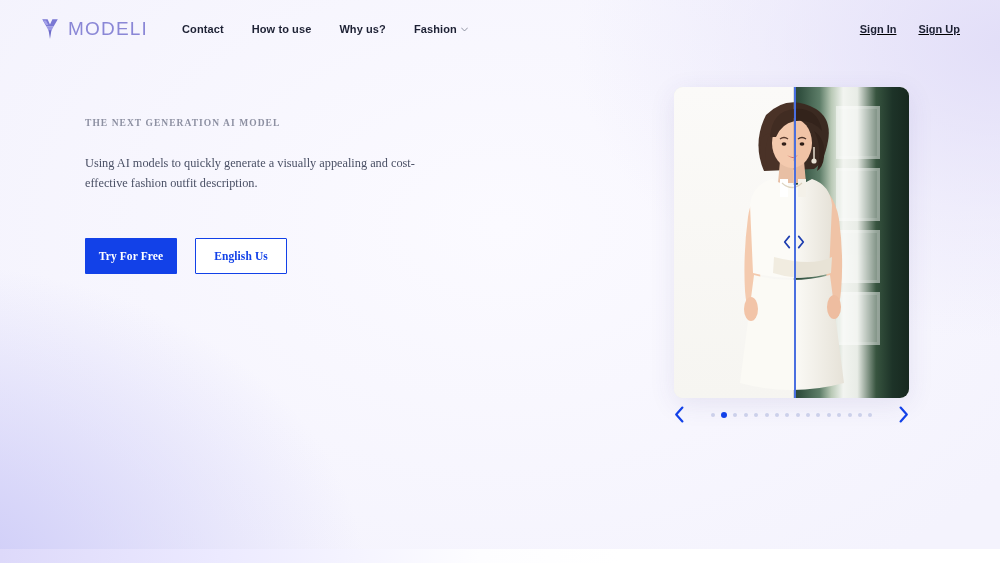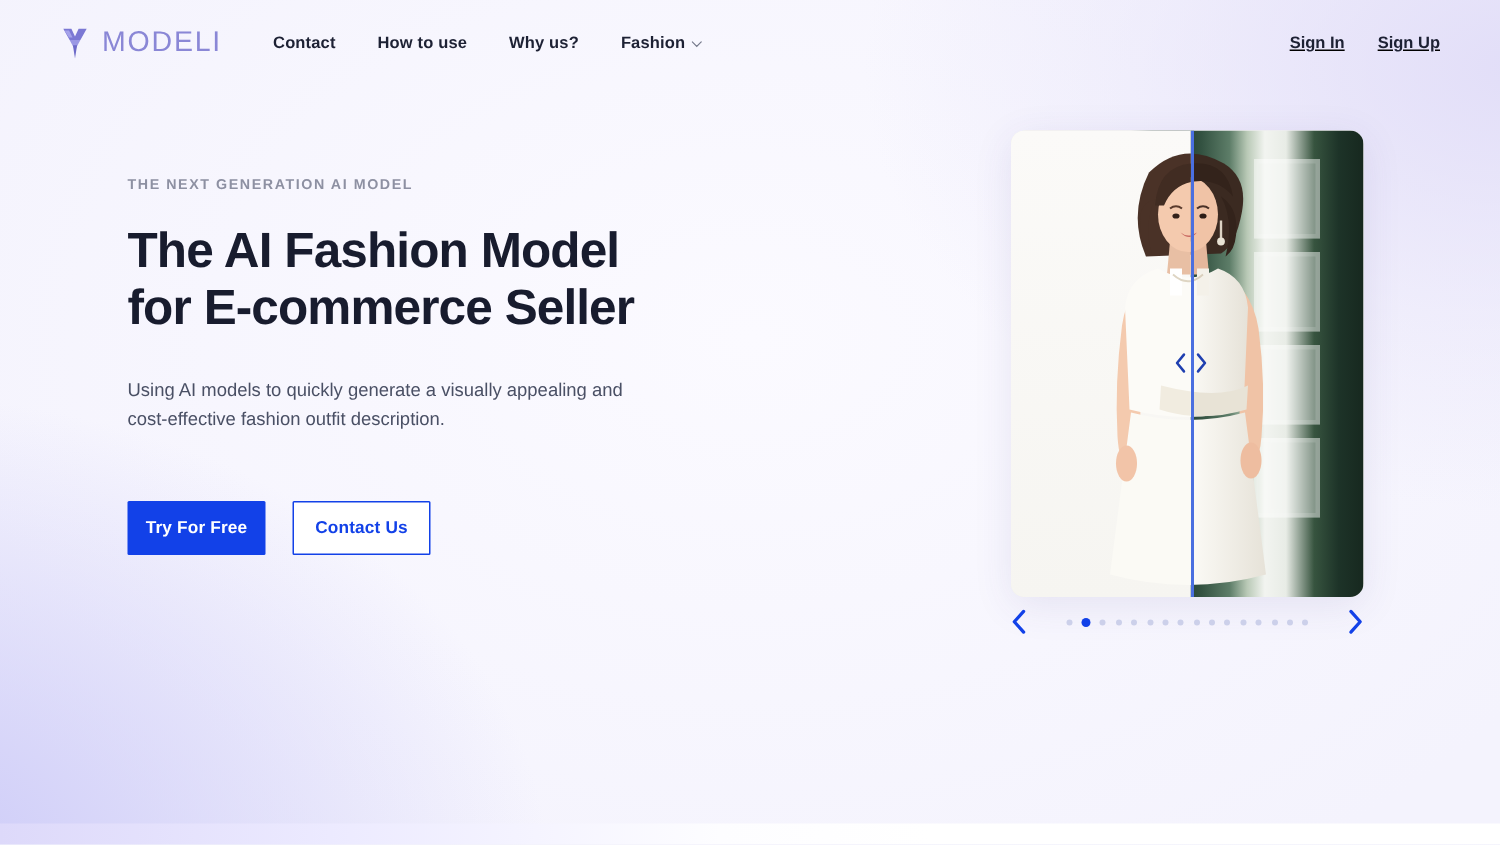--- a/index.html
+++ b/index.html
@@ -36,21 +36,21 @@
   .nav-link {
     font-size:11px; font-weight:700; color:#1d2134;
     letter-spacing:0.1px; cursor:pointer; white-space:nowrap;
   }
   .lang { display:flex; align-items:center; gap:4px; cursor:pointer; }
   .chev-down { width:7px; height:5px; display:block; opacity:.75; }
   .nav-right { margin-left:auto; display:flex; align-items:flex-end; gap:22px;text-decoration:underline; }
   .nav-auth { font-size:11px; font-weight:700; color:#1d2134; cursor:pointer; }
 
   
-  .hero-left { position:absolute; left:85px; top:118px; width:480px; }
+  .hero-left { position:absolute; left:85px; top:118px; width:480px;font-family:Liberation Serif, serif; }
   .eyebrow {
     font-size:9.5px; font-weight:700; letter-spacing:1.05px;
     color:#8d90a2; text-transform:uppercase; margin-bottom:19px;
   }
   .headline {
     font-size:33px; line-height:1.16; font-weight:800;
     color:#181c2e; letter-spacing:-0.6px; white-space:pre-line;
   }
   .subcopy {
     margin-top:26px; font-size:12.3px; line-height:1.62;
@@ -148,26 +148,24 @@
     </div>
 
     <div class="nav-right">
       <span class="nav-auth">Sign In</span>
       <span class="nav-auth">Sign Up</span>
     </div>
   </div>
 
   <div class="hero-left">
     <div class="eyebrow">THE NEXT GENERATION AI MODEL</div>
-    <h1 class="headline">The AI Fashion Model
-for E-commerce Seller</h1>
     <p class="subcopy">Using AI models to quickly generate a visually appealing and cost-effective fashion outfit description.</p>
     <div class="cta-row">
       <div class="btn btn-primary">Try For Free</div>
-      <div class="btn btn-secondary">Contact Us</div>
+      <div class="btn btn-secondary">English Us</div>
     </div>
   </div>
 
   <div class="hero-right">
     <div class="compare">
 
       <div class="compare-layer scene-green">
         <div class="door-dark"></div>
         <div class="door-panels">
           <div class="door-panel" style="top:6%;height:17%;"></div>

